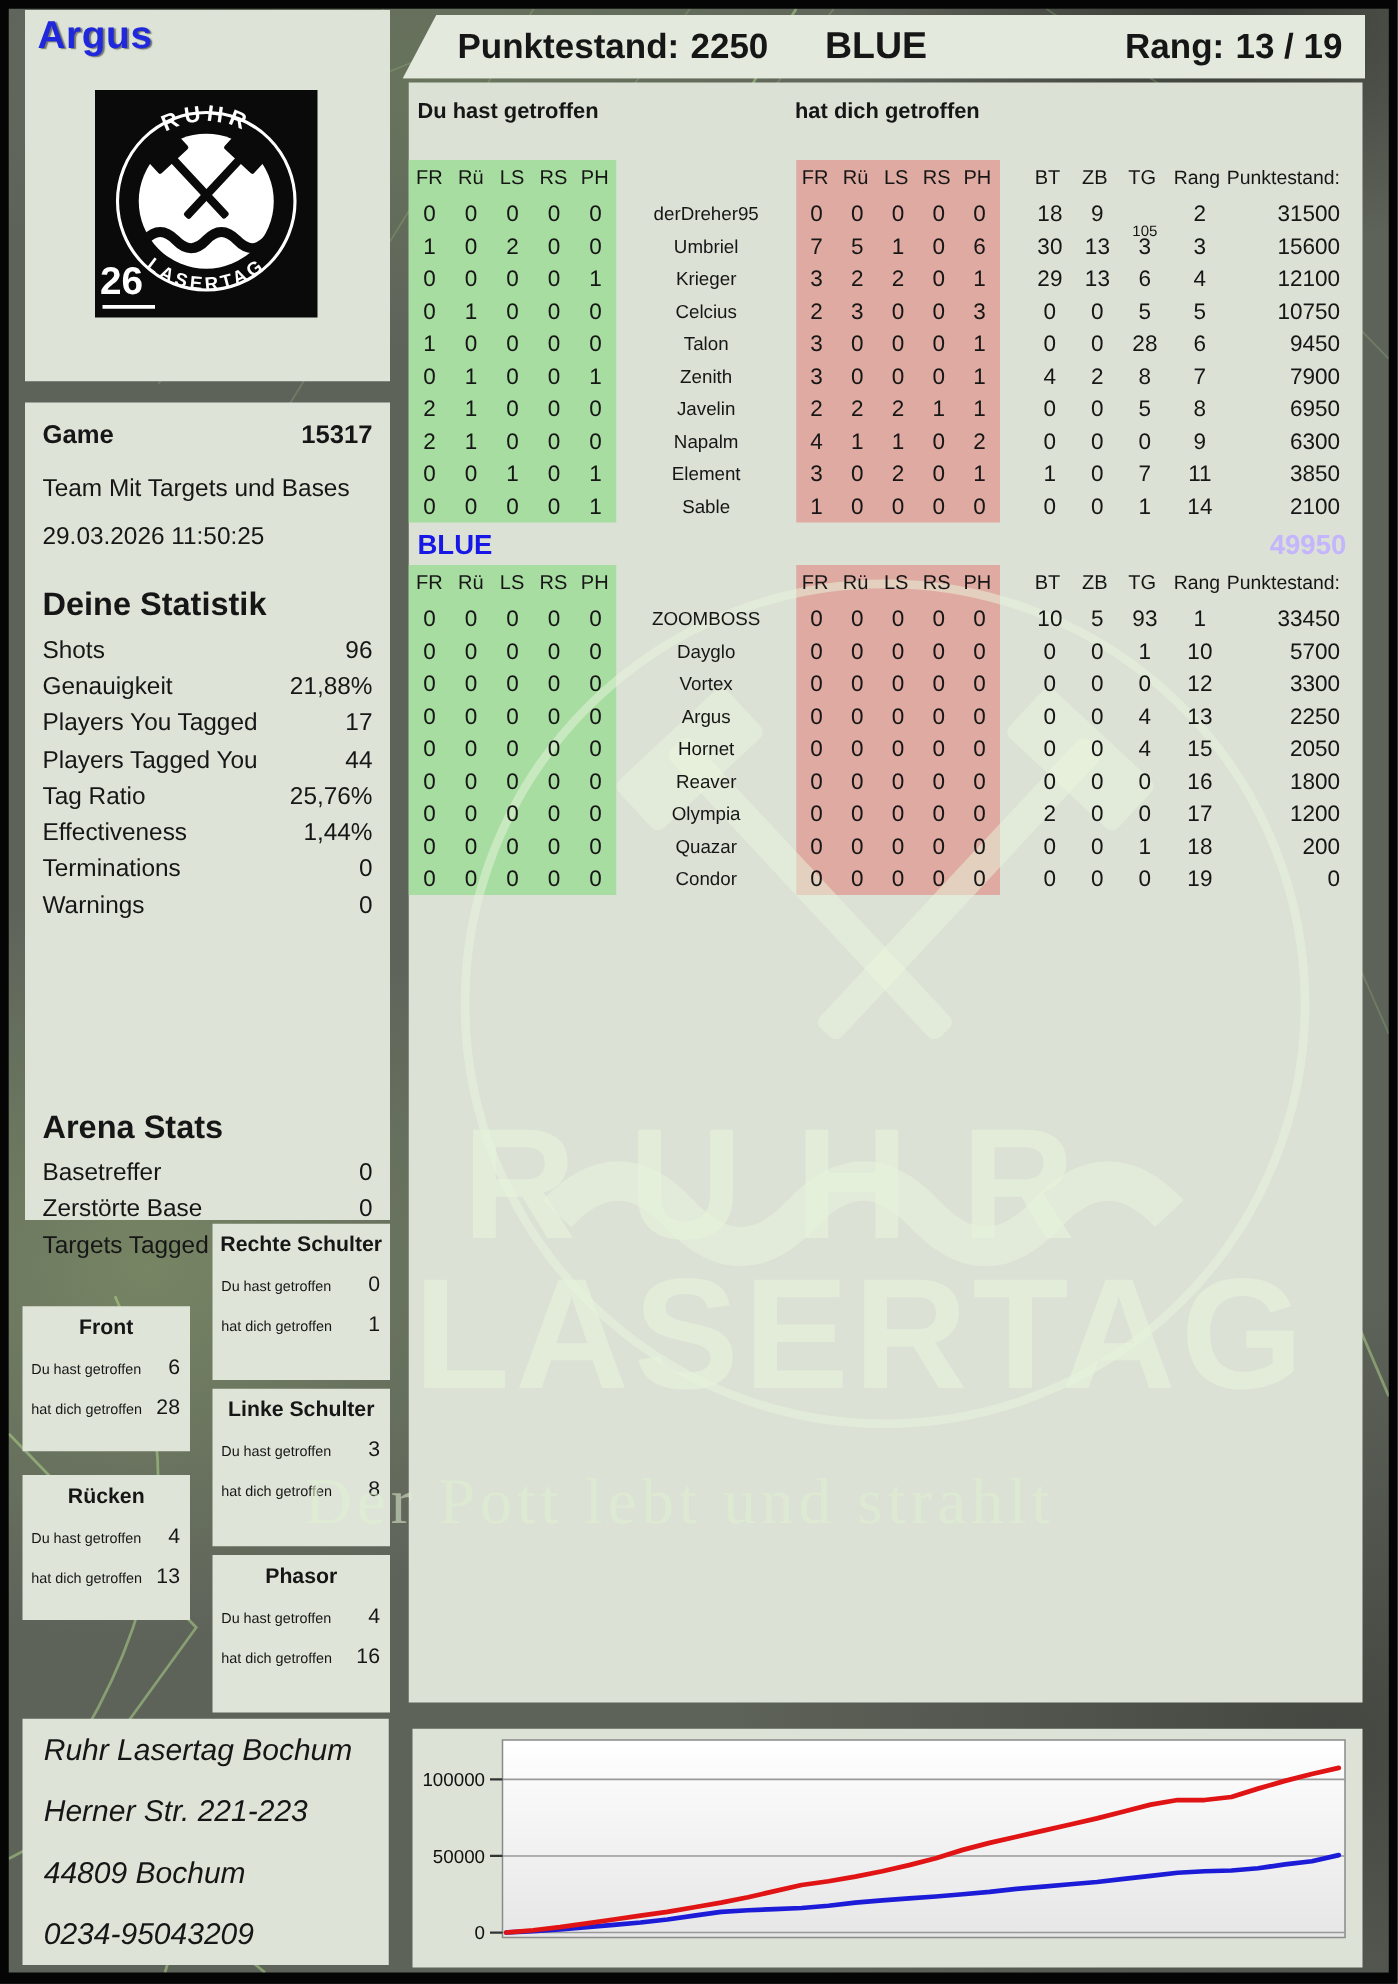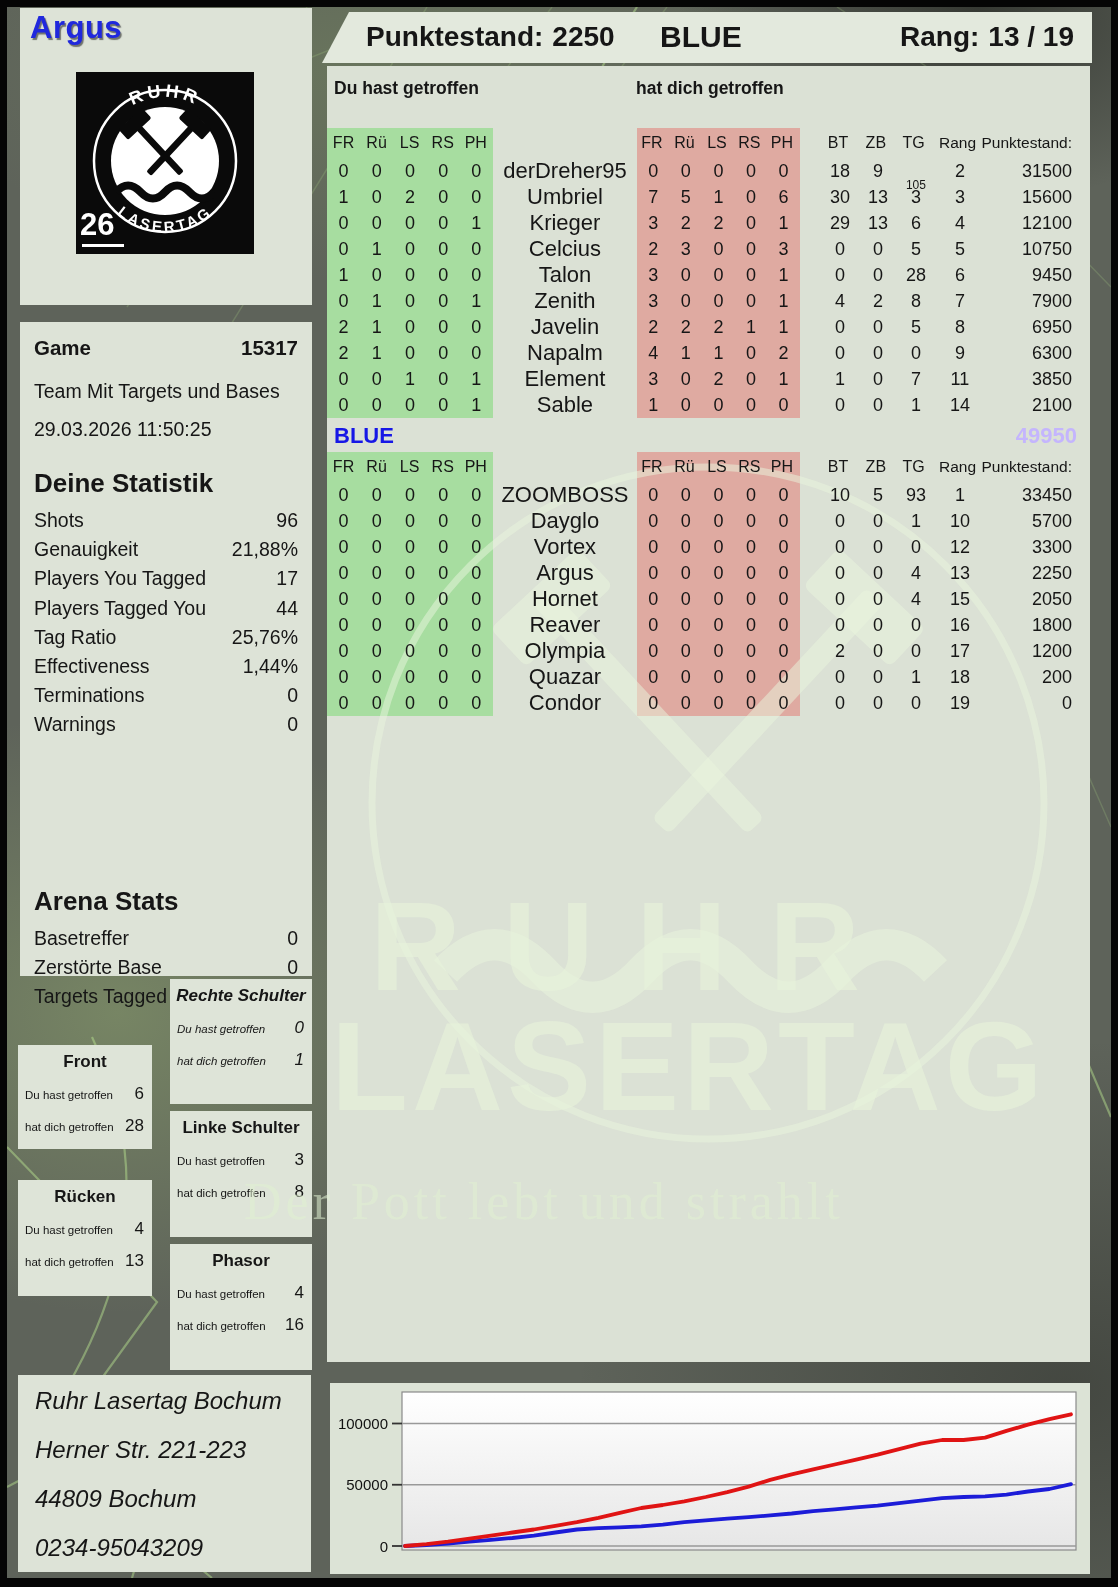--- a/index.html
+++ b/index.html
@@ -36,22 +36,22 @@
   
   .stats-panel{left:20px;top:322px;width:292px;height:654px;padding:8px 14px;box-sizing:border-box;}
   .game-row{display:flex;justify-content:space-between;font-weight:bold;font-size:20.5px;margin:6px 0 20px;}
   .info-line{font-size:19.5px;margin:15px 0;}
   .sec-title{font-weight:bold;font-size:26px;margin:27px 0 7px;}
   .sec-title.arena{margin-top:146px;}
   .kv-row{display:flex;justify-content:space-between;font-size:19.5px;line-height:29.2px;}
 
   
   .zone{position:absolute;background:#dee4d8;z-index:2;box-sizing:border-box;}
-  .z-rechte{left:170px;top:979px;width:142px;height:125px;font-style:italic;}
-  .z-front{left:18px;top:1045px;width:134px;height:104px;}
+  .z-rechte{left:170px;top:979px;width:142px;height:125px;}
+  .z-front{left:18px;top:1045px;width:134px;height:116px;}
   .z-linke{left:170px;top:1111px;width:142px;height:126px;}
   .z-ruecken{left:18px;top:1180px;width:134px;height:116px;}
   .z-phasor{left:170px;top:1244px;width:142px;height:126px;}
   .zt{font-weight:bold;font-size:17px;text-align:center;margin-top:7px;}
   .zr{display:flex;justify-content:space-between;align-items:baseline;padding:0 8px 0 7px;margin-top:12px;}
   .zl{font-size:11.5px;}
   .zv{font-size:17px;}
 
   
   .addr-panel{left:18px;top:1375px;width:293px;height:197px;padding:12px 0 0 17px;box-sizing:border-box;}
@@ -84,21 +84,21 @@
   .tl-red{top:33px;}
   .tl-blue{top:357px;}
   .scoretable{position:absolute;left:0;width:751px;}
   #table-red{top:62px;}
   #table-blue{top:386px;}
   .trow{display:flex;height:26px;align-items:center;font-size:18px;}
   .trow.head{height:30px;font-size:16px;}
   .c{text-align:center;white-space:nowrap;}
   .c.hl{width:33.2px;}
   .c.hr{width:32.6px;}
-  .c.name{width:144px;font-size:22px;}
+  .c.name{width:144px;font-size:15px;}
   .c.sp{width:20px;}
   .c.bt{width:40px;}
   .c.zb{width:36px;}
   .c.tg{width:40px;}
   .c.rang{width:48px;}
   .c.pts{flex:1;text-align:right;padding-right:6px;}
   .trow.head .c{font-size:16px;}
   .trow.head .c.pts,.trow.head .c.rang{font-size:15.5px;}
   .c.tiny{font-size:12px;margin-top:28px;}
 

